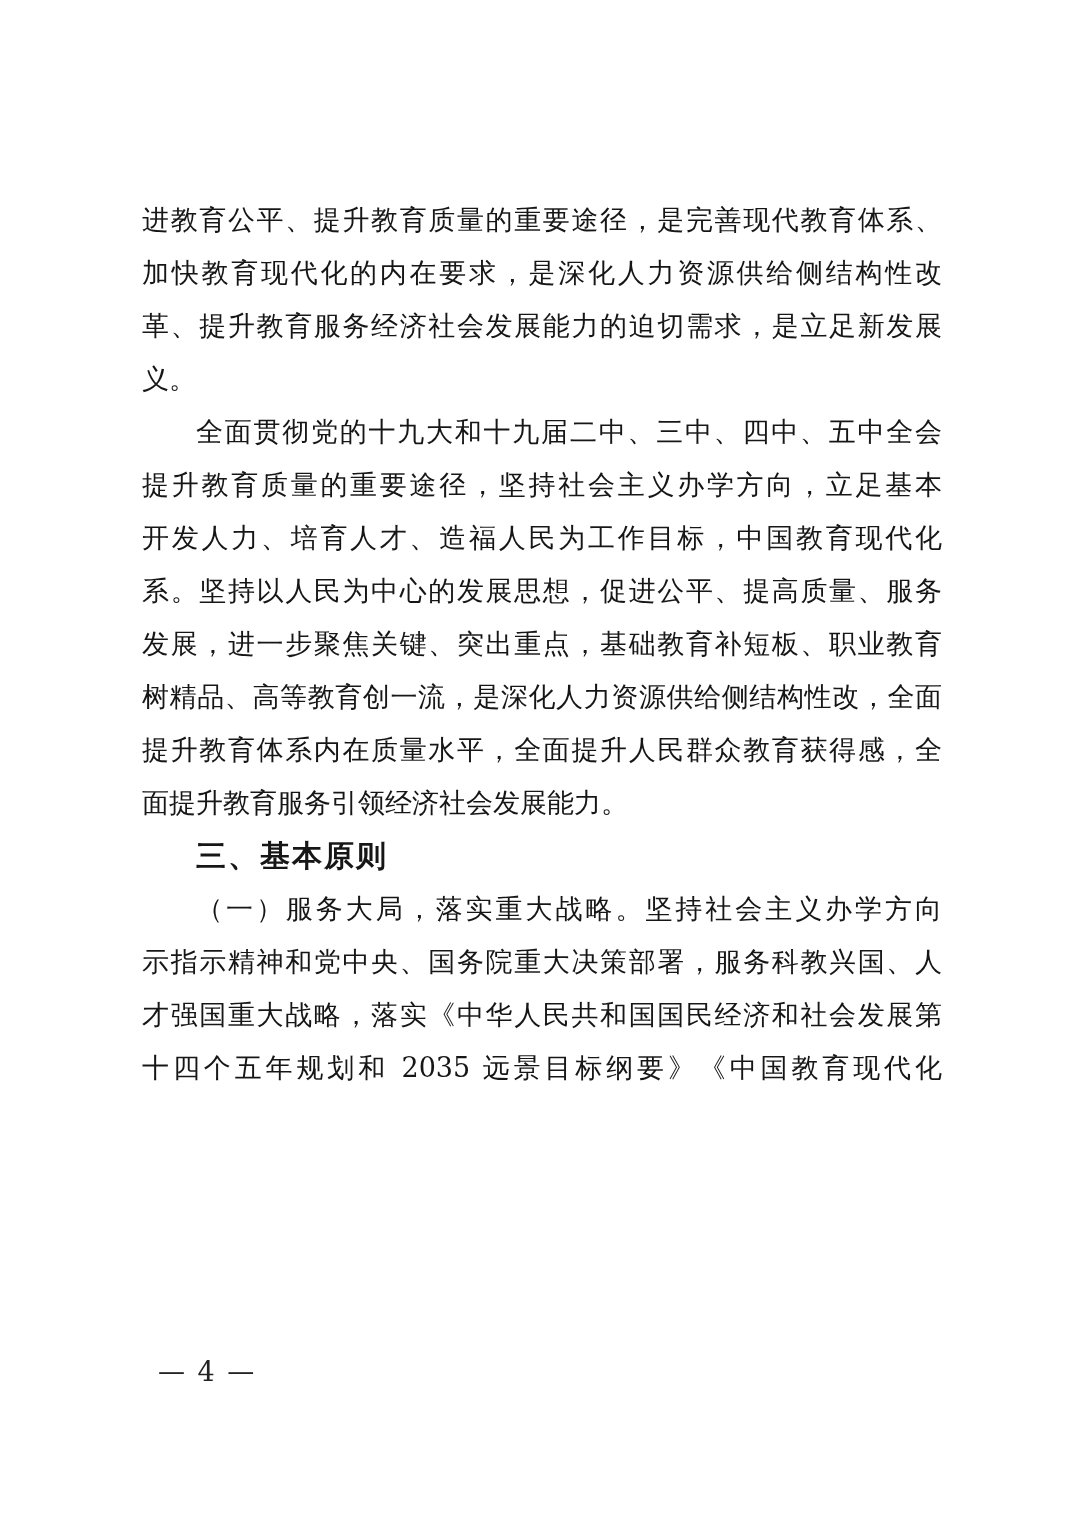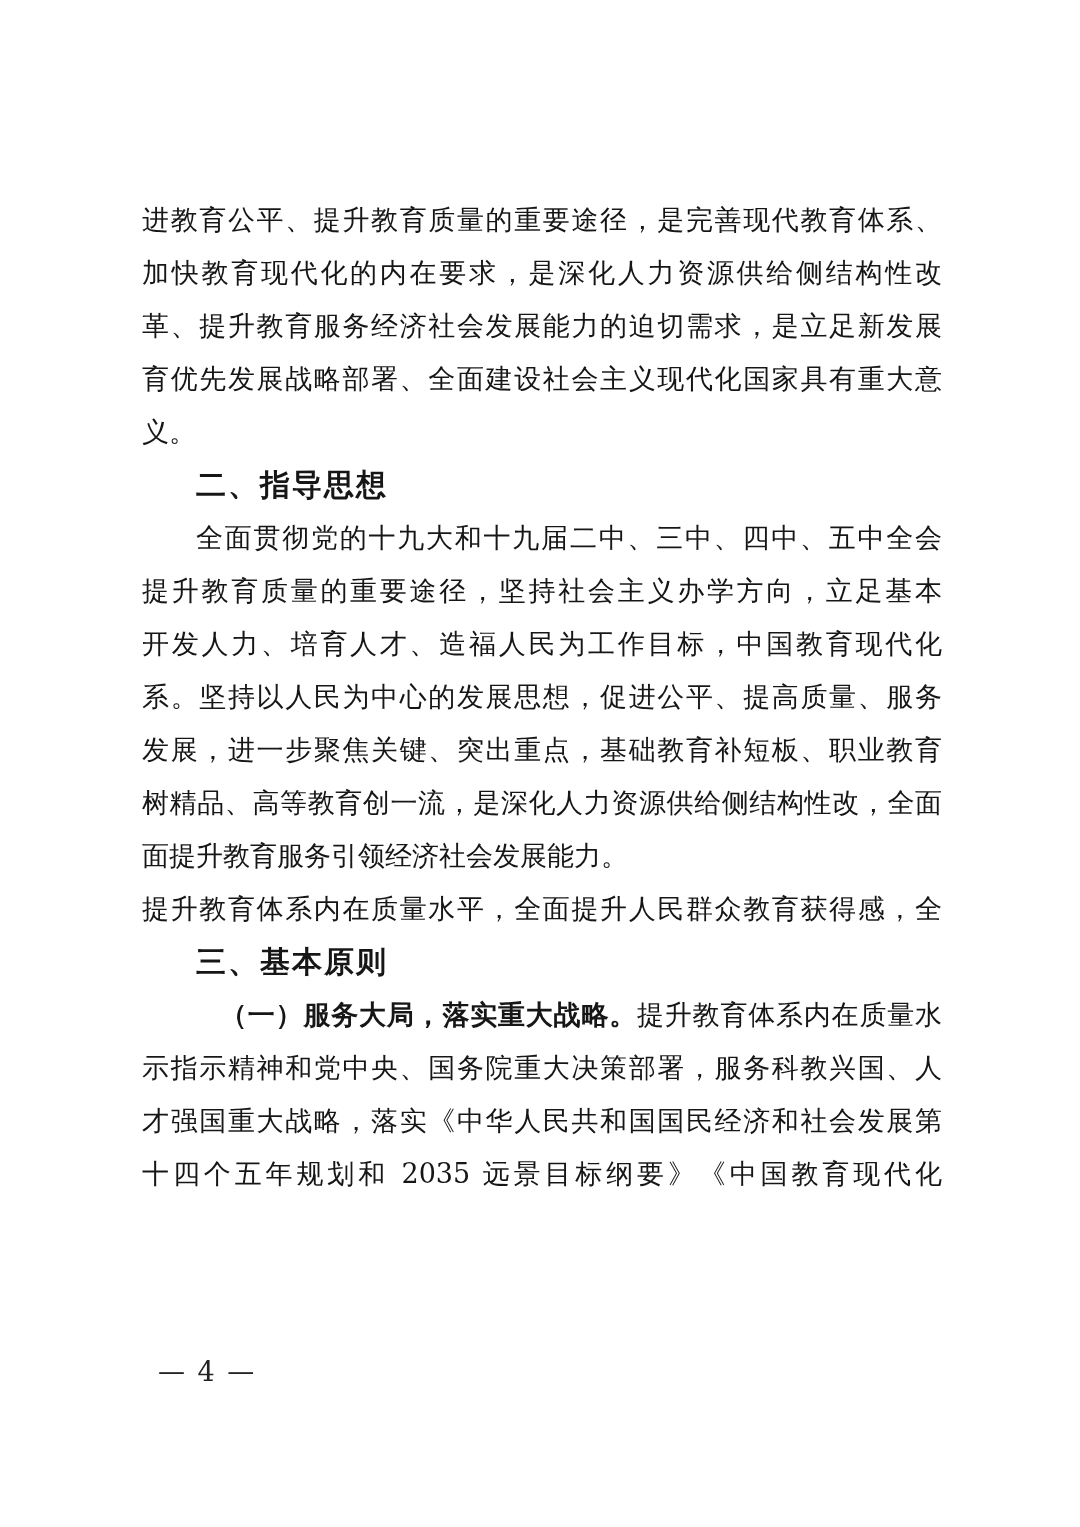--- a/index.html
+++ b/index.html
@@ -41,22 +41,21 @@
   .line.heading {
     font-family: "Liberation Sans", "DejaVu Sans", sans-serif;
     font-weight: 700;
     font-size: 30px;
     text-align: left;
     text-align-last: left;
     text-indent: 54px;
     letter-spacing: 2px;
   }
   .bold-lead {
-    font-weight: 700;
-    margin-left: 24px;
+    font-weight: 400;
   }
   .page-number {
     position: absolute;
     left: 158px;
     top: 1352px;
     height: 40px;
     line-height: 40px;
     font-size: 27px;
     color: #222222;
     letter-spacing: 2px;
@@ -64,38 +63,36 @@
 </style>
 </head>
 <body>
 
 <div class="page">
   <div class="text-block">
 
     <div class="line">进教育公平、提升教育质量的重要途径，是完善现代教育体系、</div>
     <div class="line">加快教育现代化的内在要求，是深化人力资源供给侧结构性改</div>
     <div class="line">革、提升教育服务经济社会发展能力的迫切需求，是立足新发展</div>
-    <div class="line">育优先发展战略部署、全面建设社会主义现代化国家具有重大意</div>
     <div class="line last-line">义。</div>
 
-    <div class="line heading">二、指导思想</div>
 
     <div class="line indent">全面贯彻党的十九大和十九届二中、三中、四中、五中全会</div>
     <div class="line">提升教育质量的重要途径，坚持社会主义办学方向，立足基本</div>
     <div class="line">开发人力、培育人才、造福人民为工作目标，中国教育现代化</div>
     <div class="line">系。坚持以人民为中心的发展思想，促进公平、提高质量、服务</div>
     <div class="line">发展，进一步聚焦关键、突出重点，基础教育补短板、职业教育</div>
     <div class="line">树精品、高等教育创一流，是深化人力资源供给侧结构性改，全面</div>
+    <div class="line">提升教育体系内在质量水平，全面提升人民群众教育获得感，全</div>
     <div class="line last-line">面提升教育服务引领经济社会发展能力。</div>
-    <div class="line">提升教育体系内在质量水平，全面提升人民群众教育获得感，全</div>
 
     <div class="line heading">三、基本原则</div>
 
     <div class="line indent">
-      <span class="bold-lead">（一）服务大局，落实重大战略。</span><span>提升教育体系内在质量水平</span>
+      <span class="bold-lead">（一）服务大局，落实重大战略。</span><span>坚持社会主义办学方向</span>
     </div>
     <div class="line">示指示精神和党中央、国务院重大决策部署，服务科教兴国、人</div>
     <div class="line">才强国重大战略，落实《中华人民共和国国民经济和社会发展第</div>
     <div class="line">十四个五年规划和 2035 远景目标纲要》《中国教育现代化 2035》</div>
 
   </div>
 
   <div class="page-number">— 4 —</div>
 </div>
 

